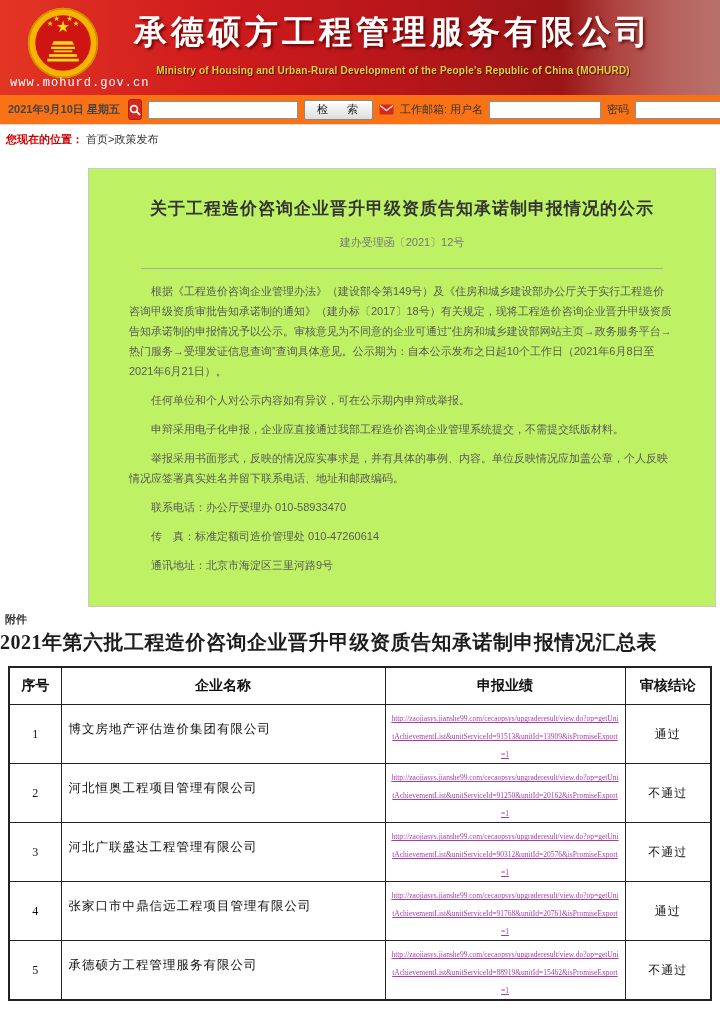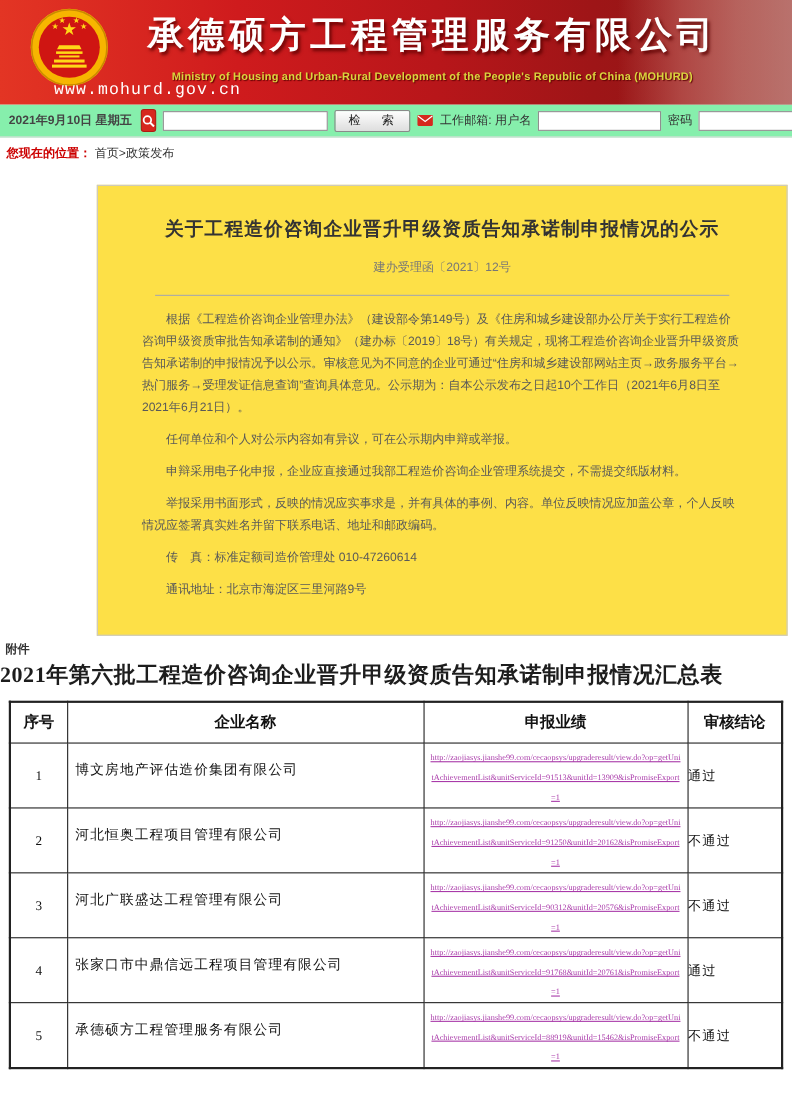--- a/index.html
+++ b/index.html
@@ -23,26 +23,26 @@
   .site-title {
     color: #fff; font-size: 33px; font-weight: bold; letter-spacing: 4px;
     text-shadow: 2px 2px 3px rgba(90,0,0,0.85); white-space: nowrap;
   }
   .site-subtitle {
     margin-top: 10px; color: #d9d53e; font-size: 10px; font-weight: bold;
     text-shadow: 1px 1px 1px rgba(90,0,0,0.9); letter-spacing: 0.2px;
   }
   .site-url {
     position: absolute; left: 10px; bottom: 5px; color: #fff;
-    font-family: "Liberation Mono", monospace; font-size: 15px; letter-spacing: 1px; margin-left: 39px;
+    font-family: "Liberation Mono", monospace; font-size: 12px; letter-spacing: 1px;
   }
 
   
   .toolbar {
-    height: 30px; background: #86efac; border-bottom: 1px solid #dcdcdc;
+    height: 30px; background: #f97316; border-bottom: 1px solid #dcdcdc;
     display: flex; align-items: center; padding: 0 8px; gap: 6px;
     font-size: 11px; color: #333; white-space: nowrap;
   }
   .tb-date { font-weight: bold; color: #444; margin-right: 2px; }
   .search-icon-btn {
     width: 21px; height: 21px; background: #d6281e; border: 1px solid #b01b12;
     border-radius: 3px; display: inline-flex; align-items: center; justify-content: center; cursor: pointer;
   }
   .tb-input {
     height: 18px; border: 1px solid #8f8f8f; background: #fff; font-size: 11px; padding: 0 3px;
@@ -56,21 +56,21 @@
   .btn-search { letter-spacing: 8px; padding: 0 6px 0 12px; }
   .mail-ico { display: inline-flex; }
 
   
   .breadcrumb { padding: 7px 0 5px 6px; font-size: 11px; }
   .bc-prefix { color: #cc0000; font-weight: bold; }
   .bc-path { color: #333; }
 
   
   .doc-box {
-    margin: 16px 4px 0 88px; border: 1px solid #c9c9c9; background: #fde047;
+    margin: 16px 4px 0 88px; border: 1px solid #c9c9c9; background: #bef264;
     padding: 28px 40px 22px 40px;
   }
   .doc-title { text-align: center; font-size: 17px; font-weight: bold; color: #333; letter-spacing: 1px; }
   .doc-number { text-align: center; font-size: 11px; color: #777; margin-top: 15px; }
   .doc-divider { border: none; border-top: 1px solid #a9a9a9; margin: 18px 12px 12px 12px; }
   .doc-para {
     font-size: 11px; color: #595959; line-height: 1.82; text-indent: 2em; margin: 9px 0;
   }
 
   
@@ -89,21 +89,21 @@
   .col-company { width: 324px; }
   .col-url { width: 240px; }
   .col-result { width: 86px; }
   td.c-no { text-align: center; font-size: 12px; color: #111; }
   td.c-company { font-size: 12.5px; color: #111; padding: 2px 2px 12px 7px; letter-spacing: 1px; }
   td.c-url { padding: 2px 5px; text-align: center; }
   td.c-url a {
     color: #a93aa9; font-size: 7.5px; line-height: 1.45; word-break: break-all;
     text-decoration: underline; font-family: "Liberation Serif", serif;
   }
-  td.c-result { text-align: left; font-size: 12px; color: #111; letter-spacing: 1px; }
+  td.c-result { text-align: center; font-size: 12px; color: #111; letter-spacing: 1px; }
   tr.data-row { height: 34px; }
 </style>
 </head>
 <body>
 
 <div class="banner">
   <svg class="emblem" viewBox="0 0 80 80">
     <circle cx="40" cy="40" r="38" fill="#f7b500"></circle>
     <circle cx="40" cy="40" r="37" fill="none" stroke="#c98a00" stroke-width="1.5"></circle>
     <circle cx="40" cy="40" r="30" fill="#cf1512"></circle>
@@ -151,24 +151,25 @@
 <div class="breadcrumb">
   <span class="bc-prefix">您现在的位置：</span>
   <span class="bc-path">首页&gt;政策发布</span>
 </div>
 
 <div class="doc-box">
   <div class="doc-title">关于工程造价咨询企业晋升甲级资质告知承诺制申报情况的公示</div>
   <div class="doc-number">建办受理函〔2021〕12号</div>
   <hr class="doc-divider">
   <div>
-      <p class="doc-para">根据《工程造价咨询企业管理办法》（建设部令第149号）及《住房和城乡建设部办公厅关于实行工程造价咨询甲级资质审批告知承诺制的通知》（建办标〔2019〕18号）有关规定，现将工程造价咨询企业晋升甲级资质告知承诺制的申报情况予以公示。审核意见为不同意的企业可通过“住房和城乡建设部网站主页→政务服务平台→热门服务→受理发证信息查询”查询具体意见。公示期为：自本公示发布之日起10个工作日（2021年6月8日至2021年6月21日）。</p>
+      <p class="doc-para">根据《工程造价咨询企业管理办法》（建设部令第149号）及《住房和城乡建设部办公厅关于实行工程造价咨询甲级资质审批告知承诺制的通知》（建办标〔2017〕18号）有关规定，现将工程造价咨询企业晋升甲级资质告知承诺制的申报情况予以公示。审核意见为不同意的企业可通过“住房和城乡建设部网站主页→政务服务平台→热门服务→受理发证信息查询”查询具体意见。公示期为：自本公示发布之日起10个工作日（2021年6月8日至2021年6月21日）。</p>
       <p class="doc-para">任何单位和个人对公示内容如有异议，可在公示期内申辩或举报。</p>
       <p class="doc-para">申辩采用电子化申报，企业应直接通过我部工程造价咨询企业管理系统提交，不需提交纸版材料。</p>
       <p class="doc-para">举报采用书面形式，反映的情况应实事求是，并有具体的事例、内容。单位反映情况应加盖公章，个人反映情况应签署真实姓名并留下联系电话、地址和邮政编码。</p>
+      <p class="doc-para">联系电话：办公厅受理办 010-58933470</p>
       <p class="doc-para">传　真：标准定额司造价管理处 010-47260614</p>
       <p class="doc-para">通讯地址：北京市海淀区三里河路9号</p>
     </div>
 </div>
 
 <div class="attachment-label">附件</div>
 <div class="table-title">2021年第六批工程造价咨询企业晋升甲级资质告知承诺制申报情况汇总表</div>
 
 <table class="summary">
   <colgroup>

